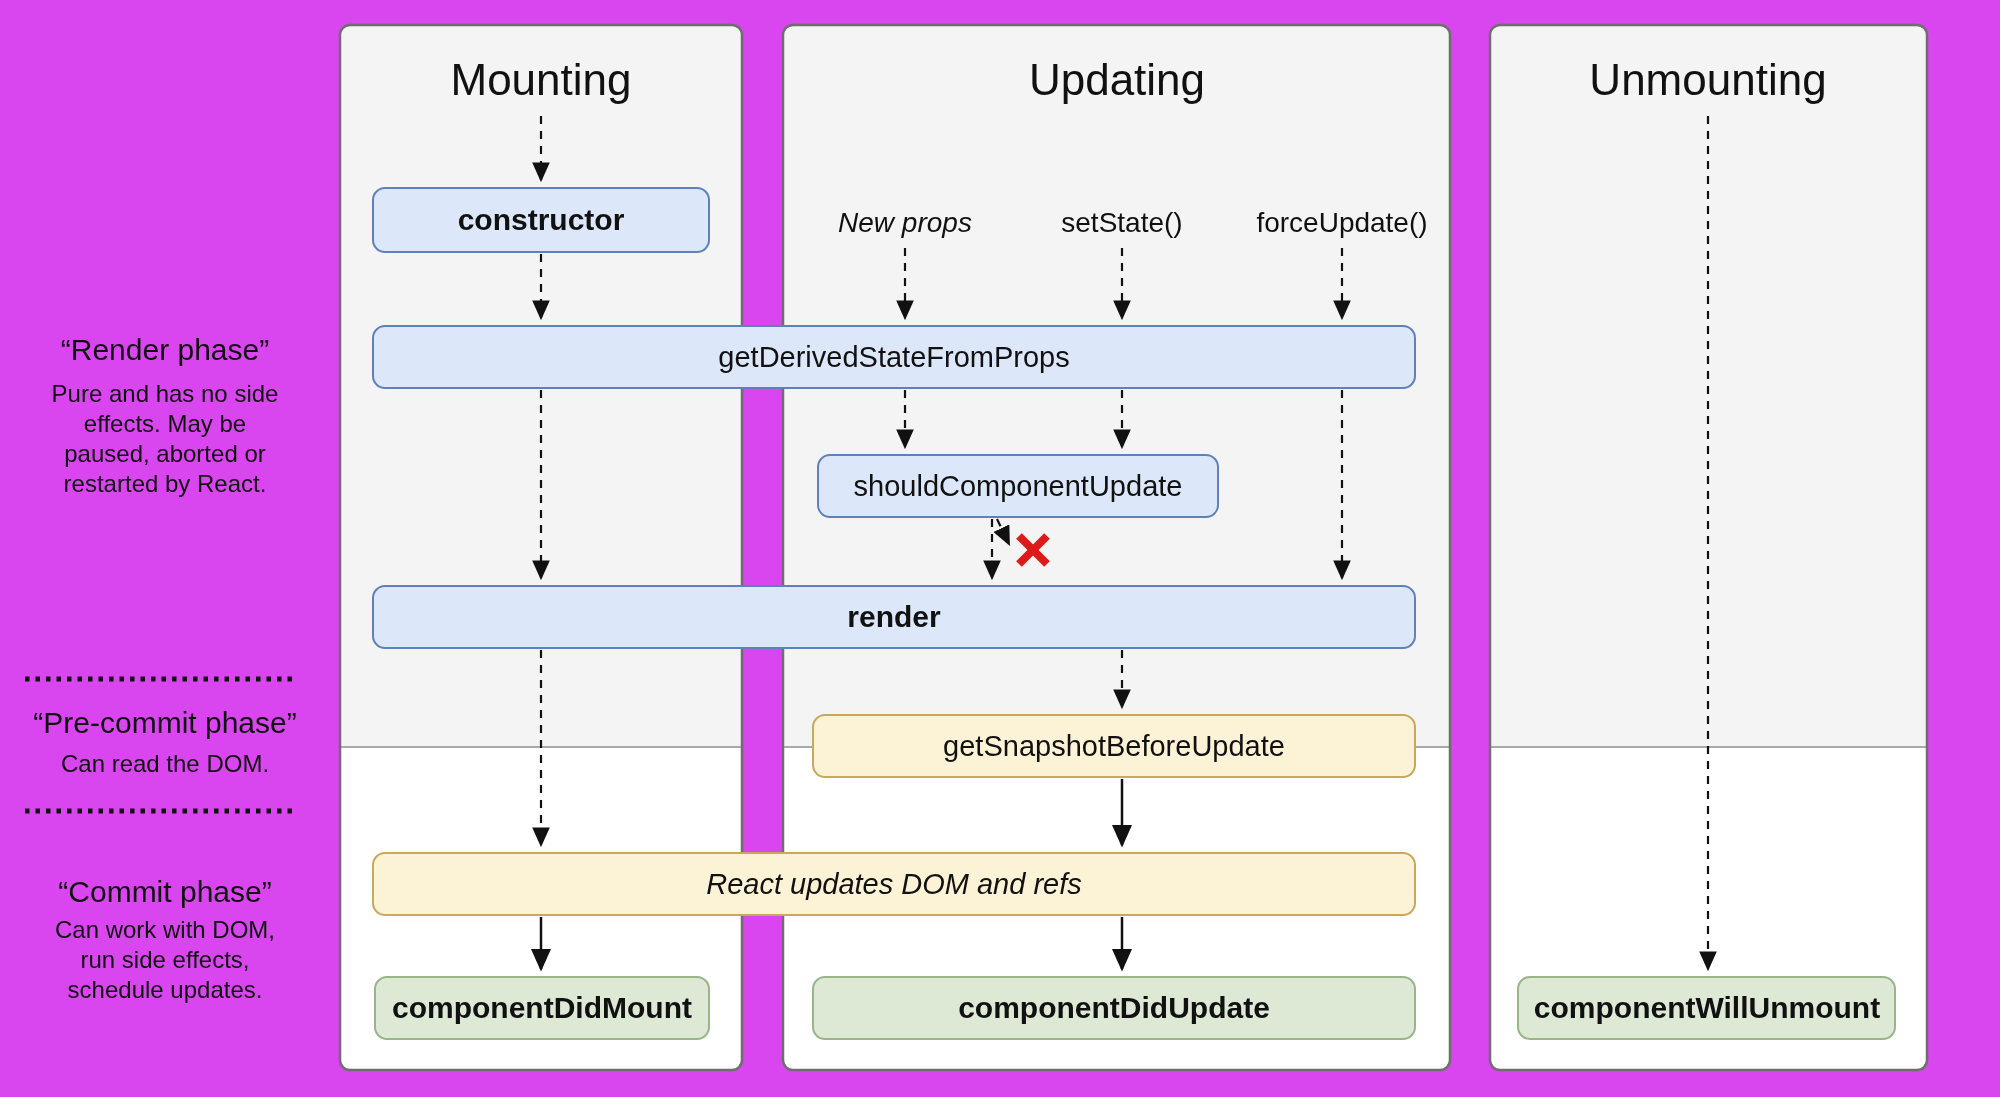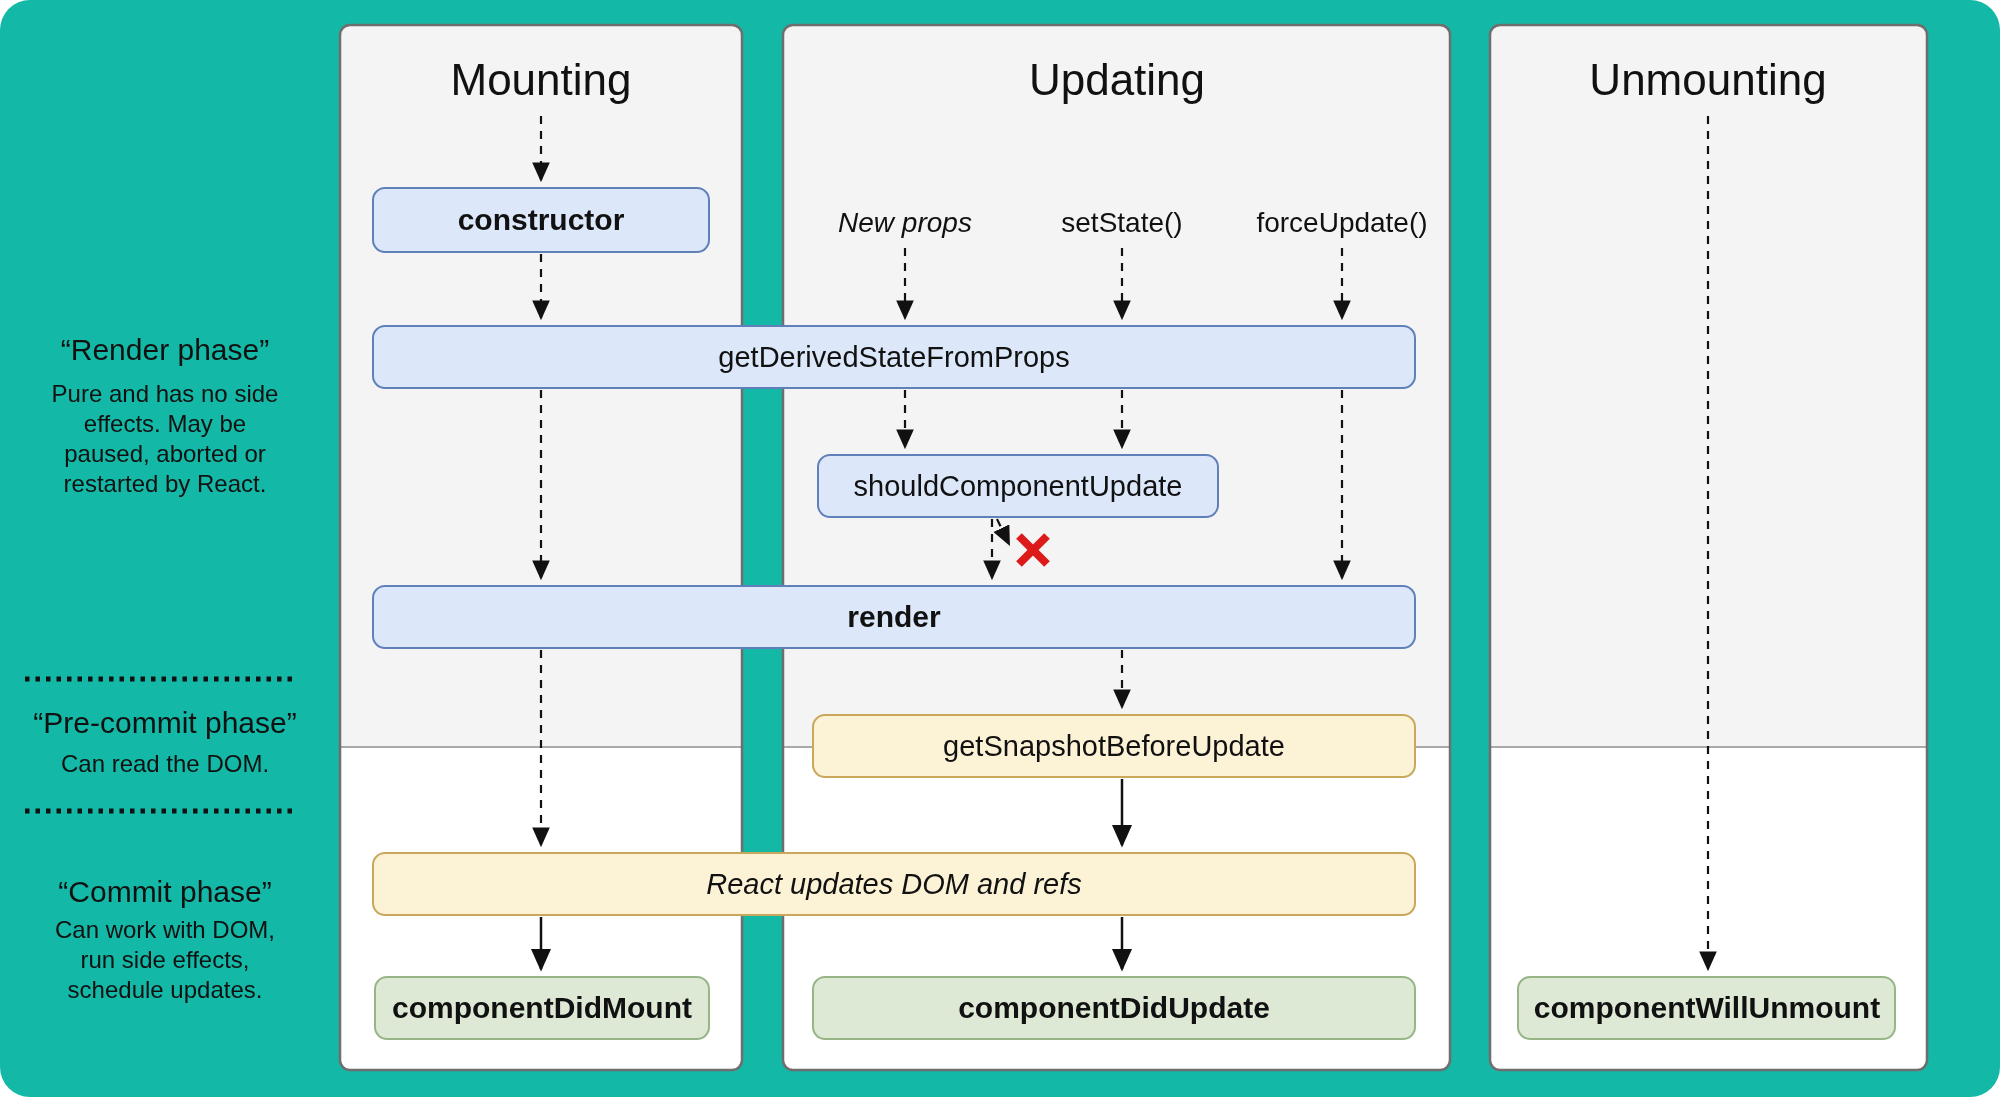--- a/index.html
+++ b/index.html
@@ -1,18 +1,18 @@
 <!DOCTYPE html>
 <html><head>
 <meta charset="utf-8">
 <title>Diagram</title>
 <style>
   html,body{margin:0;padding:0;background:#ffffff;}
-  .stage{width:2000px;height:1097px;position:relative;background:#14b8a6;
-         font-family:"Liberation Sans", sans-serif;border-radius:30px;}
+  .stage{width:2000px;height:1097px;position:relative;background:#d946ef;
+         font-family:"Liberation Sans", sans-serif;}
   svg text{fill:#111111;font-family:"Liberation Sans", sans-serif;}
   .panel-base{fill:#ffffff;stroke:none;}
   .phase-bg{fill:#f4f4f4;stroke:none;}
   .phase-sep{stroke:#aaaaaa;stroke-width:2;}
   .panel-border{fill:none;stroke:#6e6e6e;stroke-width:2.5;}
   .box{stroke-width:2;}
   .box-blue{fill:#dce8fa;stroke:#6080ba;}
   .box-yellow{fill:#fcf2d6;stroke:#c9a85c;}
   .box-green{fill:#dde8d5;stroke:#98b588;}
   .col-title{font-size:44px;text-anchor:middle;}

